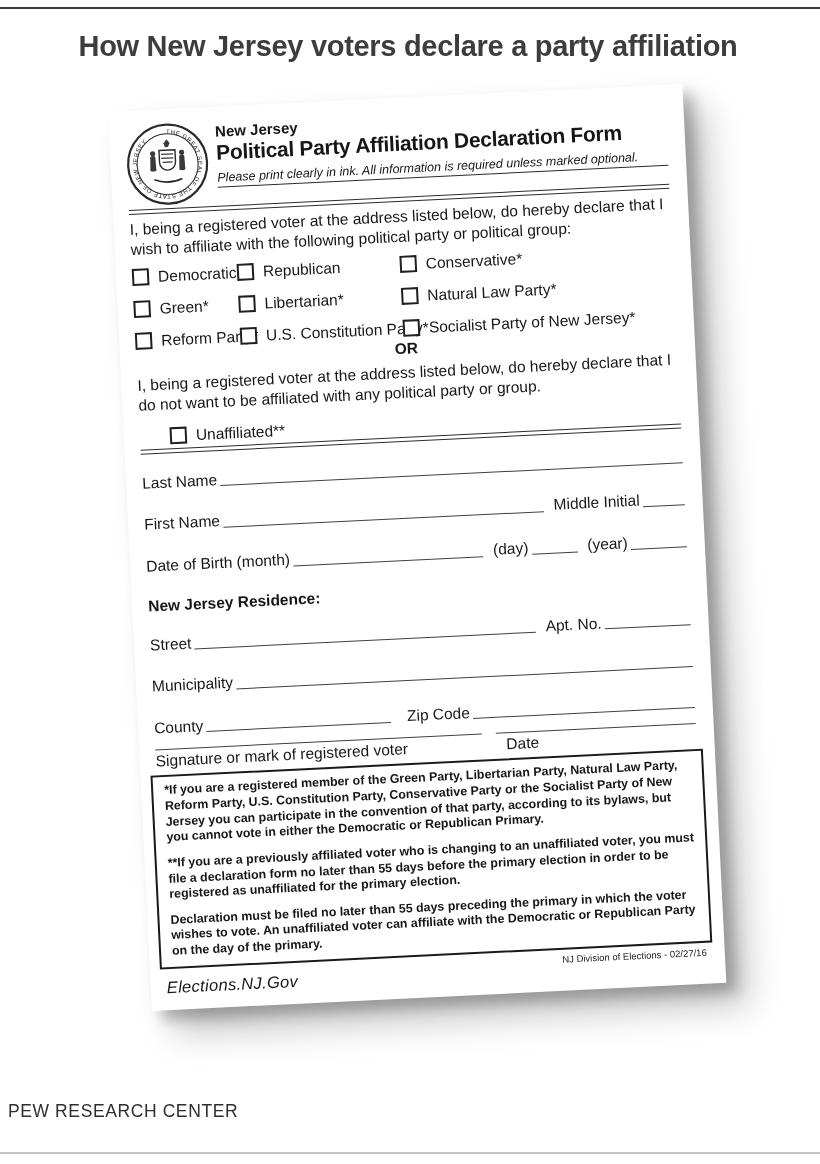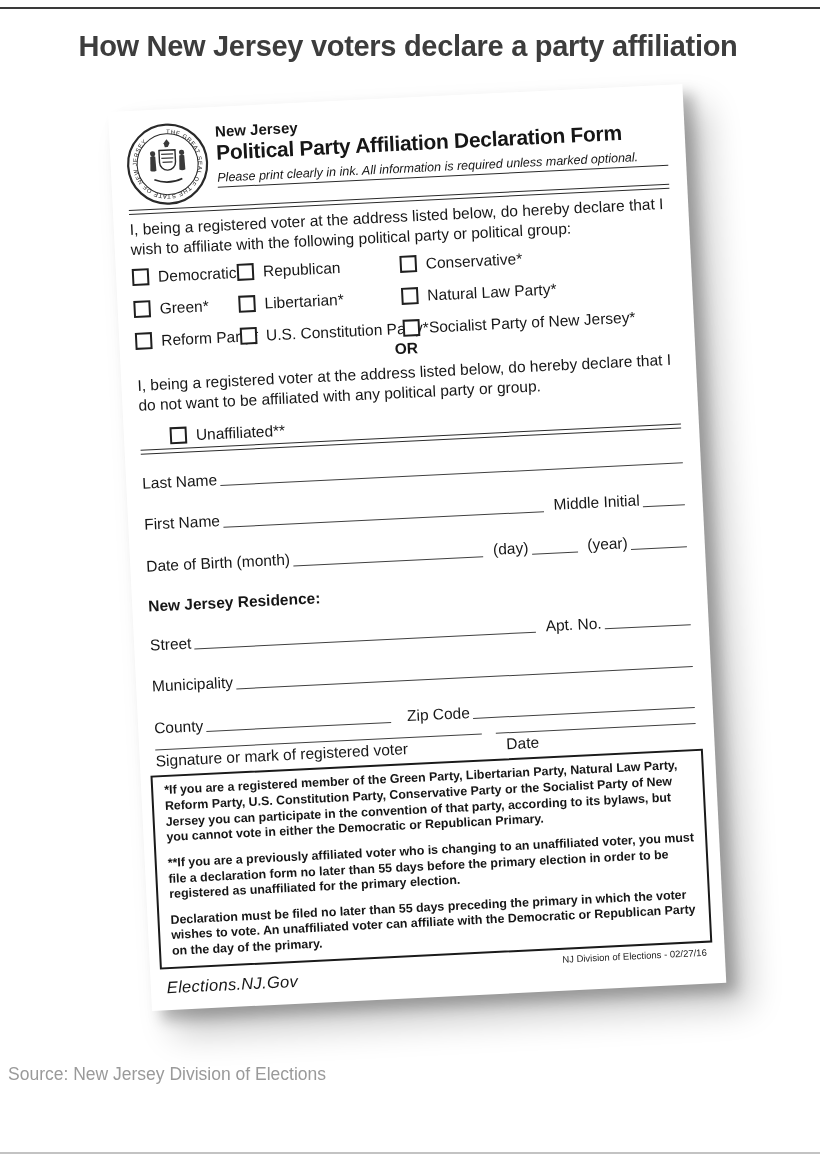--- a/index.html
+++ b/index.html
@@ -198,15 +198,15 @@
       <p>**If you are a previously affiliated voter who is changing to an unaffiliated voter, you must file a declaration form no later than 55 days before the primary election in order to be registered as unaffiliated for the primary election.</p>
       <p>Declaration must be filed no later than 55 days preceding the primary in which the voter wishes to vote. An unaffiliated voter can affiliate with the Democratic or Republican Party on the day of the primary.</p>
     </div>
 
     <div class="paper-bottom">
       <div class="website">Elections.NJ.Gov</div>
       <div class="doc-ref">NJ Division of Elections - 02/27/16</div>
     </div>
   </div>
 
-  <div class="source-line">Source: New Jersey Division of Elections</div>
+  <div class="brand-line">PEW RESEARCH CENTER</div>
   <div class="bottom-rule"></div>
 </div>
 
 </body></html>

